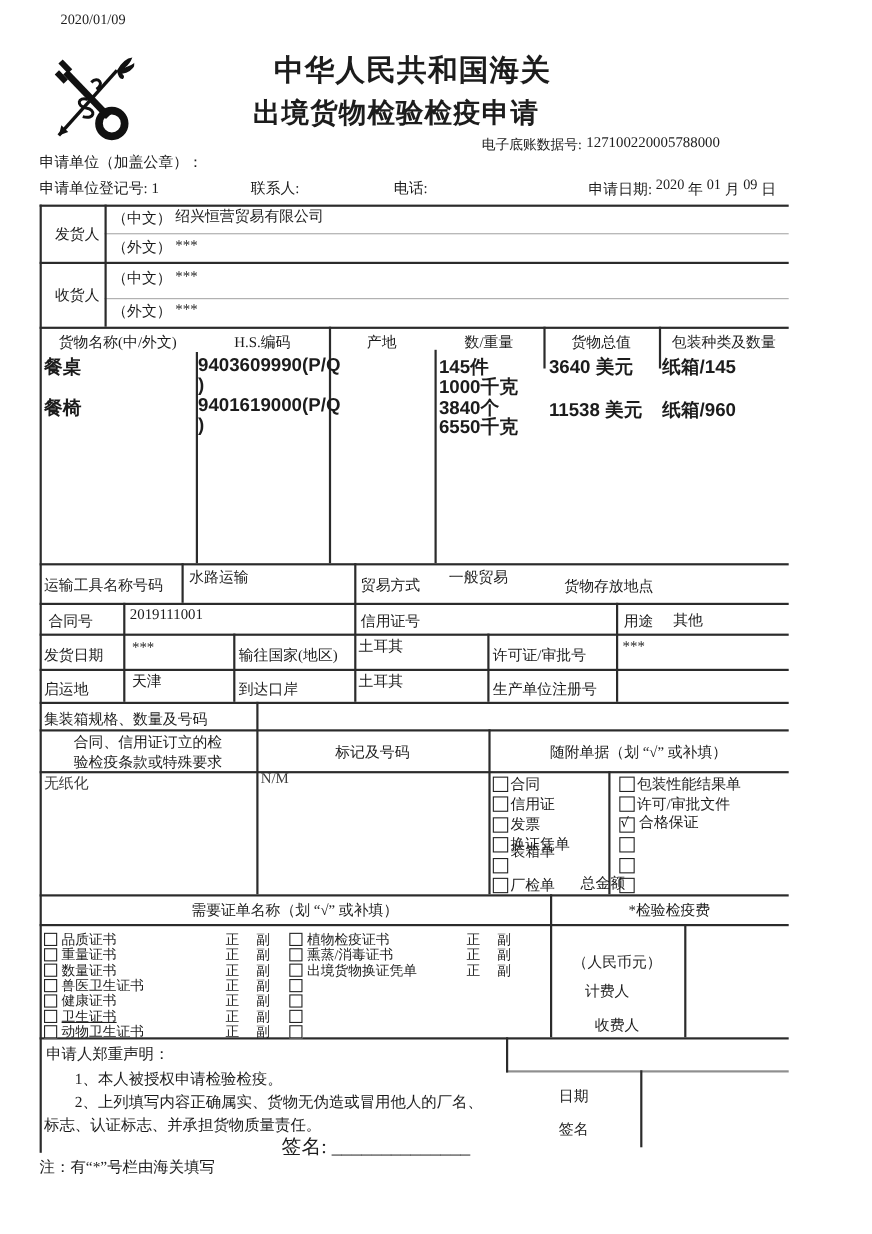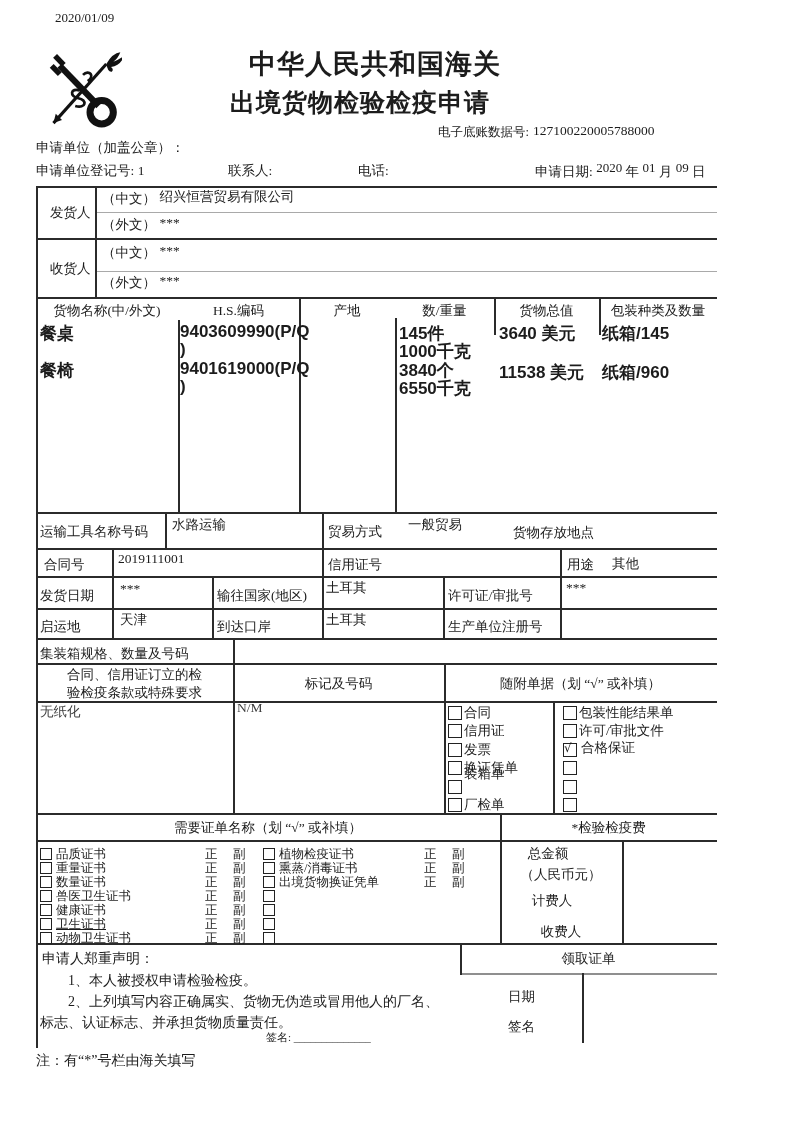--- a/index.html
+++ b/index.html
@@ -289,33 +289,32 @@
   <span class="cb" style="left:263px;top:876px;width:10px;height:10px;"></span>
   <div class="abs small" style="left:279px;top:874px;">出境货物换证凭单</div>
   <div class="abs small" style="left:424px;top:874px;">正</div>
   <div class="abs small" style="left:452px;top:874px;">副</div>
 
   <span class="cb" style="left:263px;top:890px;width:10px;height:10px;"></span>
   <span class="cb" style="left:263px;top:904px;width:10px;height:10px;"></span>
   <span class="cb" style="left:263px;top:918px;width:10px;height:10px;"></span>
   <span class="cb" style="left:263px;top:932px;width:10px;height:10px;"></span>
 
-  <div class="abs lbl ctr" style="left:500px;top:845px;width:96px;">总金额</div>
+  <div class="abs lbl ctr" style="left:500px;top:794px;width:96px;">总金额</div>
   <div class="abs lbl ctr" style="left:500px;top:866px;width:122px;">（人民币元）</div>
   <div class="abs lbl ctr" style="left:500px;top:892px;width:104px;">计费人</div>
   <div class="abs lbl ctr" style="left:500px;top:923px;width:122px;">收费人</div>
 
   <div class="abs" style="left:42px;top:950px;font-size:14px;">申请人郑重声明：</div>
   <div class="abs" style="left:68px;top:972px;font-size:14px;">1、本人被授权申请检验检疫。</div>
   <div class="abs" style="left:68px;top:993px;font-size:14px;">2、上列填写内容正确属实、货物无伪造或冒用他人的厂名、</div>
   <div class="abs" style="left:40px;top:1014px;font-size:14px;">标志、认证标志、并承担货物质量责任。</div>
-  <div class="abs" style="left:266px;top:1030px;font-size:11px;text-align:center;">
+  <div class="abs" style="left:256px;top:1030px;font-size:18px;text-align:center;">
     <span>签名:</span>
     <span>______________</span>
   </div>
 
-  <div class="abs lbl ctr" style="left:460px;top:950px;width:257px;">领取证单</div>
   <div class="abs lbl" style="left:508px;top:988px;">日期</div>
   <div class="abs lbl" style="left:508px;top:1018px;">签名</div>
 
   <div class="abs" style="left:36px;top:1052px;font-size:14px;">注：有“*”号栏由海关填写</div>
 
 </div>
 
 </body></html>

